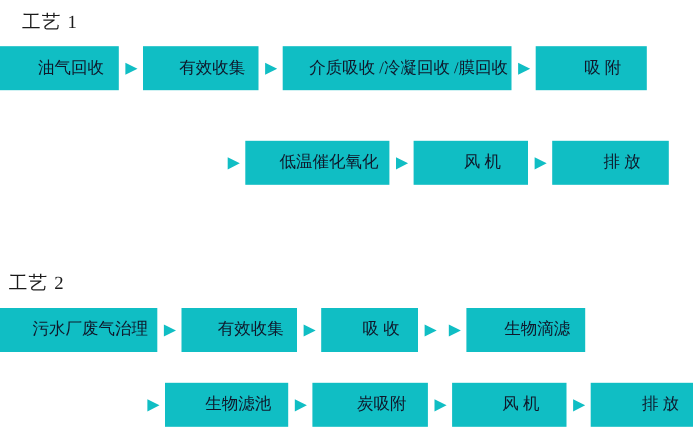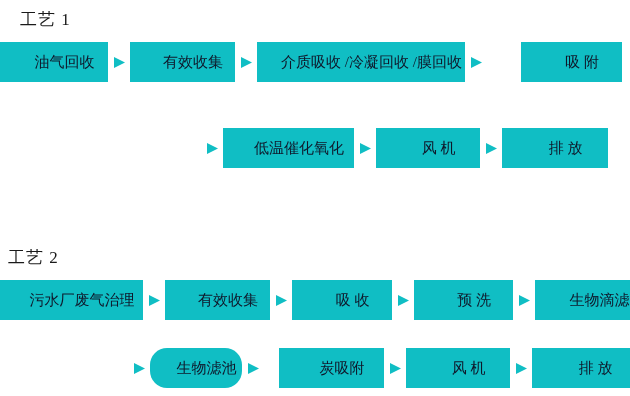--- a/index.html
+++ b/index.html
@@ -78,21 +78,21 @@
         <svg width="13" height="13" viewBox="0 0 13 13" aria-hidden="true">
           <polygon points="1,1 12,6.5 1,12" fill="#10bec4"></polygon>
         </svg>
       </div>
       <div class="node-box" style="width: 208px;">介质吸收 /冷凝回收 /膜回收</div>
       <div class="arrow">
         <svg width="13" height="13" viewBox="0 0 13 13" aria-hidden="true">
           <polygon points="1,1 12,6.5 1,12" fill="#10bec4"></polygon>
         </svg>
       </div>
-      <div class="node-box" style="width: 101px; margin-left: 34px;">吸 附</div>
+      <div class="node-box" style="width: 101px;">吸 附</div>
     </div>
 
   <div class="flow-row" id="row-1-2" style="left:201px; top:128px;">
       <div class="arrow">
         <svg width="13" height="13" viewBox="0 0 13 13" aria-hidden="true">
           <polygon points="1,1 12,6.5 1,12" fill="#10bec4"></polygon>
         </svg>
       </div>
       <div class="node-box" style="width: 131px;">低温催化氧化</div>
       <div class="arrow">
@@ -117,48 +117,47 @@
         <svg width="13" height="13" viewBox="0 0 13 13" aria-hidden="true">
           <polygon points="1,1 12,6.5 1,12" fill="#10bec4"></polygon>
         </svg>
       </div>
       <div class="node-box" style="width: 105px;">有效收集</div>
       <div class="arrow">
         <svg width="13" height="13" viewBox="0 0 13 13" aria-hidden="true">
           <polygon points="1,1 12,6.5 1,12" fill="#10bec4"></polygon>
         </svg>
       </div>
-      <div class="node-box" style="width: 100px;">吸 收</div>
+      <div class="node-box" style="width: 88px;">吸 收</div>
       <div class="arrow">
         <svg width="13" height="13" viewBox="0 0 13 13" aria-hidden="true">
           <polygon points="1,1 12,6.5 1,12" fill="#10bec4"></polygon>
         </svg>
       </div>
-      <div class="node-box" style="width: 99px;">预 洗</div>
       <div class="arrow">
         <svg width="13" height="13" viewBox="0 0 13 13" aria-hidden="true">
           <polygon points="1,1 12,6.5 1,12" fill="#10bec4"></polygon>
         </svg>
       </div>
       <div class="node-box" style="width: 108px;">生物滴滤</div>
     </div>
 
   <div class="flow-row" id="row-2-2" style="left:128px; top:348px;">
       <div class="arrow">
         <svg width="13" height="13" viewBox="0 0 13 13" aria-hidden="true">
           <polygon points="1,1 12,6.5 1,12" fill="#10bec4"></polygon>
         </svg>
       </div>
-      <div class="node-box" style="width: 92px; border-radius: 17px;">生物滤池</div>
+      <div class="node-box" style="width: 112px;">生物滤池</div>
       <div class="arrow">
         <svg width="13" height="13" viewBox="0 0 13 13" aria-hidden="true">
           <polygon points="1,1 12,6.5 1,12" fill="#10bec4"></polygon>
         </svg>
       </div>
-      <div class="node-box" style="width: 105px; margin-left: 15px;">炭吸附</div>
+      <div class="node-box" style="width: 105px;">炭吸附</div>
       <div class="arrow">
         <svg width="13" height="13" viewBox="0 0 13 13" aria-hidden="true">
           <polygon points="1,1 12,6.5 1,12" fill="#10bec4"></polygon>
         </svg>
       </div>
       <div class="node-box" style="width: 104px;">风 机</div>
       <div class="arrow">
         <svg width="13" height="13" viewBox="0 0 13 13" aria-hidden="true">
           <polygon points="1,1 12,6.5 1,12" fill="#10bec4"></polygon>
         </svg>

